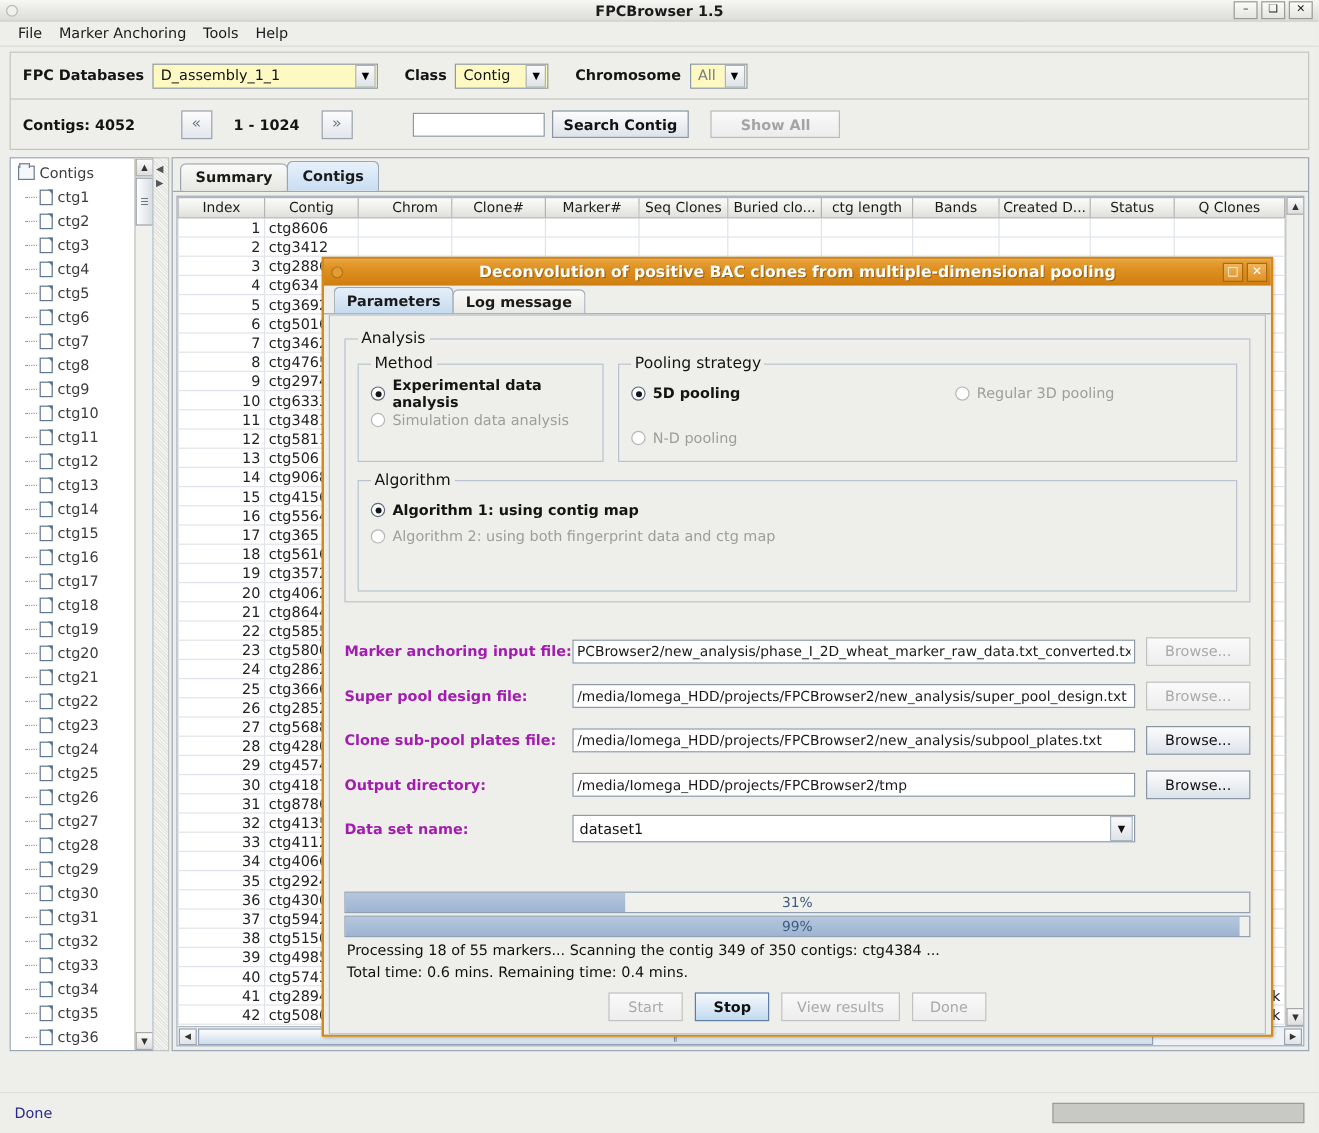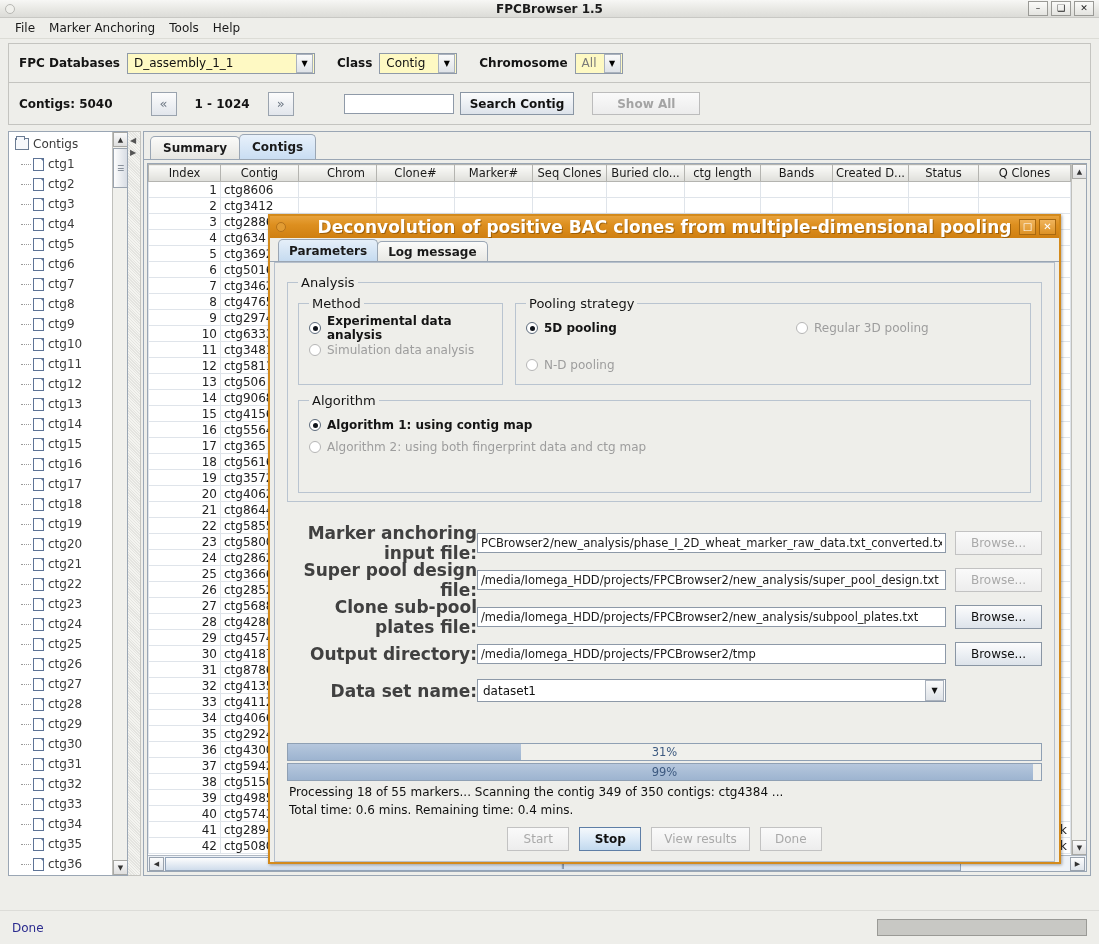--- a/index.html
+++ b/index.html
@@ -332,21 +332,21 @@
     position: relative;
     padding: 0 3px;
   }
   .dlg-dot {
     width: 10px; height: 10px; margin-left: 3px;
     border: 1px solid #b5721a; border-radius: 50%;
     background: #e29c33;
   }
   .dlg-title-text {
     position: absolute; left: 0; right: 0; text-align: center;
-    font-size: 17px; font-weight: bold; color: #ffffff;
+    font-size: 13px; font-weight: bold; color: #ffffff;
     text-shadow: 1px 1px 0 rgba(120,70,0,.6);
     pointer-events: none;
   }
   .dlg-btns { margin-left: auto; display: flex; gap: 3px; }
   .dlg-btn {
     width: 17px; height: 16px;
     border: 1px solid #a9690f;
     background: linear-gradient(to bottom,#f0b45c,#dd9226);
     display: flex; align-items: center; justify-content: center;
     font-size: 10px; color: #fff; line-height: 1;
@@ -419,21 +419,21 @@
   .pool-col-b { flex: 1; }
 
   
   .file-rows { margin-top: 22px; }
   .file-row {
     display: flex; align-items: center;
     height: 37px;
   }
   .file-label {
     width: 190px;
-    font-size: 17px; font-weight: bold; color: #404040; text-align: right;
+    font-size: 12px; font-weight: bold; color: #a21caf;
   }
   .file-input {
     flex: 1; height: 20px;
     border: 1px solid #8d99a8;
     background: #ffffff;
     font-family: inherit; font-size: 11.5px;
     color: #1a1a1a;
     padding: 0 3px;
     min-width: 0;
   }
@@ -542,21 +542,21 @@
         <span class="val">Contig</span>
         <span class="arrow">▼</span>
       </div>
       <span class="tb-label">Chromosome</span>
       <div class="combo c-chrom">
         <span class="val">All</span>
         <span class="arrow">▼</span>
       </div>
     </div>
     <div class="toolbar-row second">
-      <span class="tb-label" style="margin-right:38px">Contigs: 5040</span>
+      <span class="tb-label" style="margin-right:38px">Contigs: 4052</span>
       <div class="nav-arrow">«</div>
       <span class="range-label" style="margin:0 18px">1 - 1024</span>
       <div class="nav-arrow">»</div>
       <input class="search-input" style="margin-left: 50px;" placeholder="">
       <button class="btn" style="margin-left:6px">Search Contig</button>
       <button class="btn disabled" style="margin-left:18px;width:108px">Show All</button>
     </div>
   </div>
 
   <div class="content">

